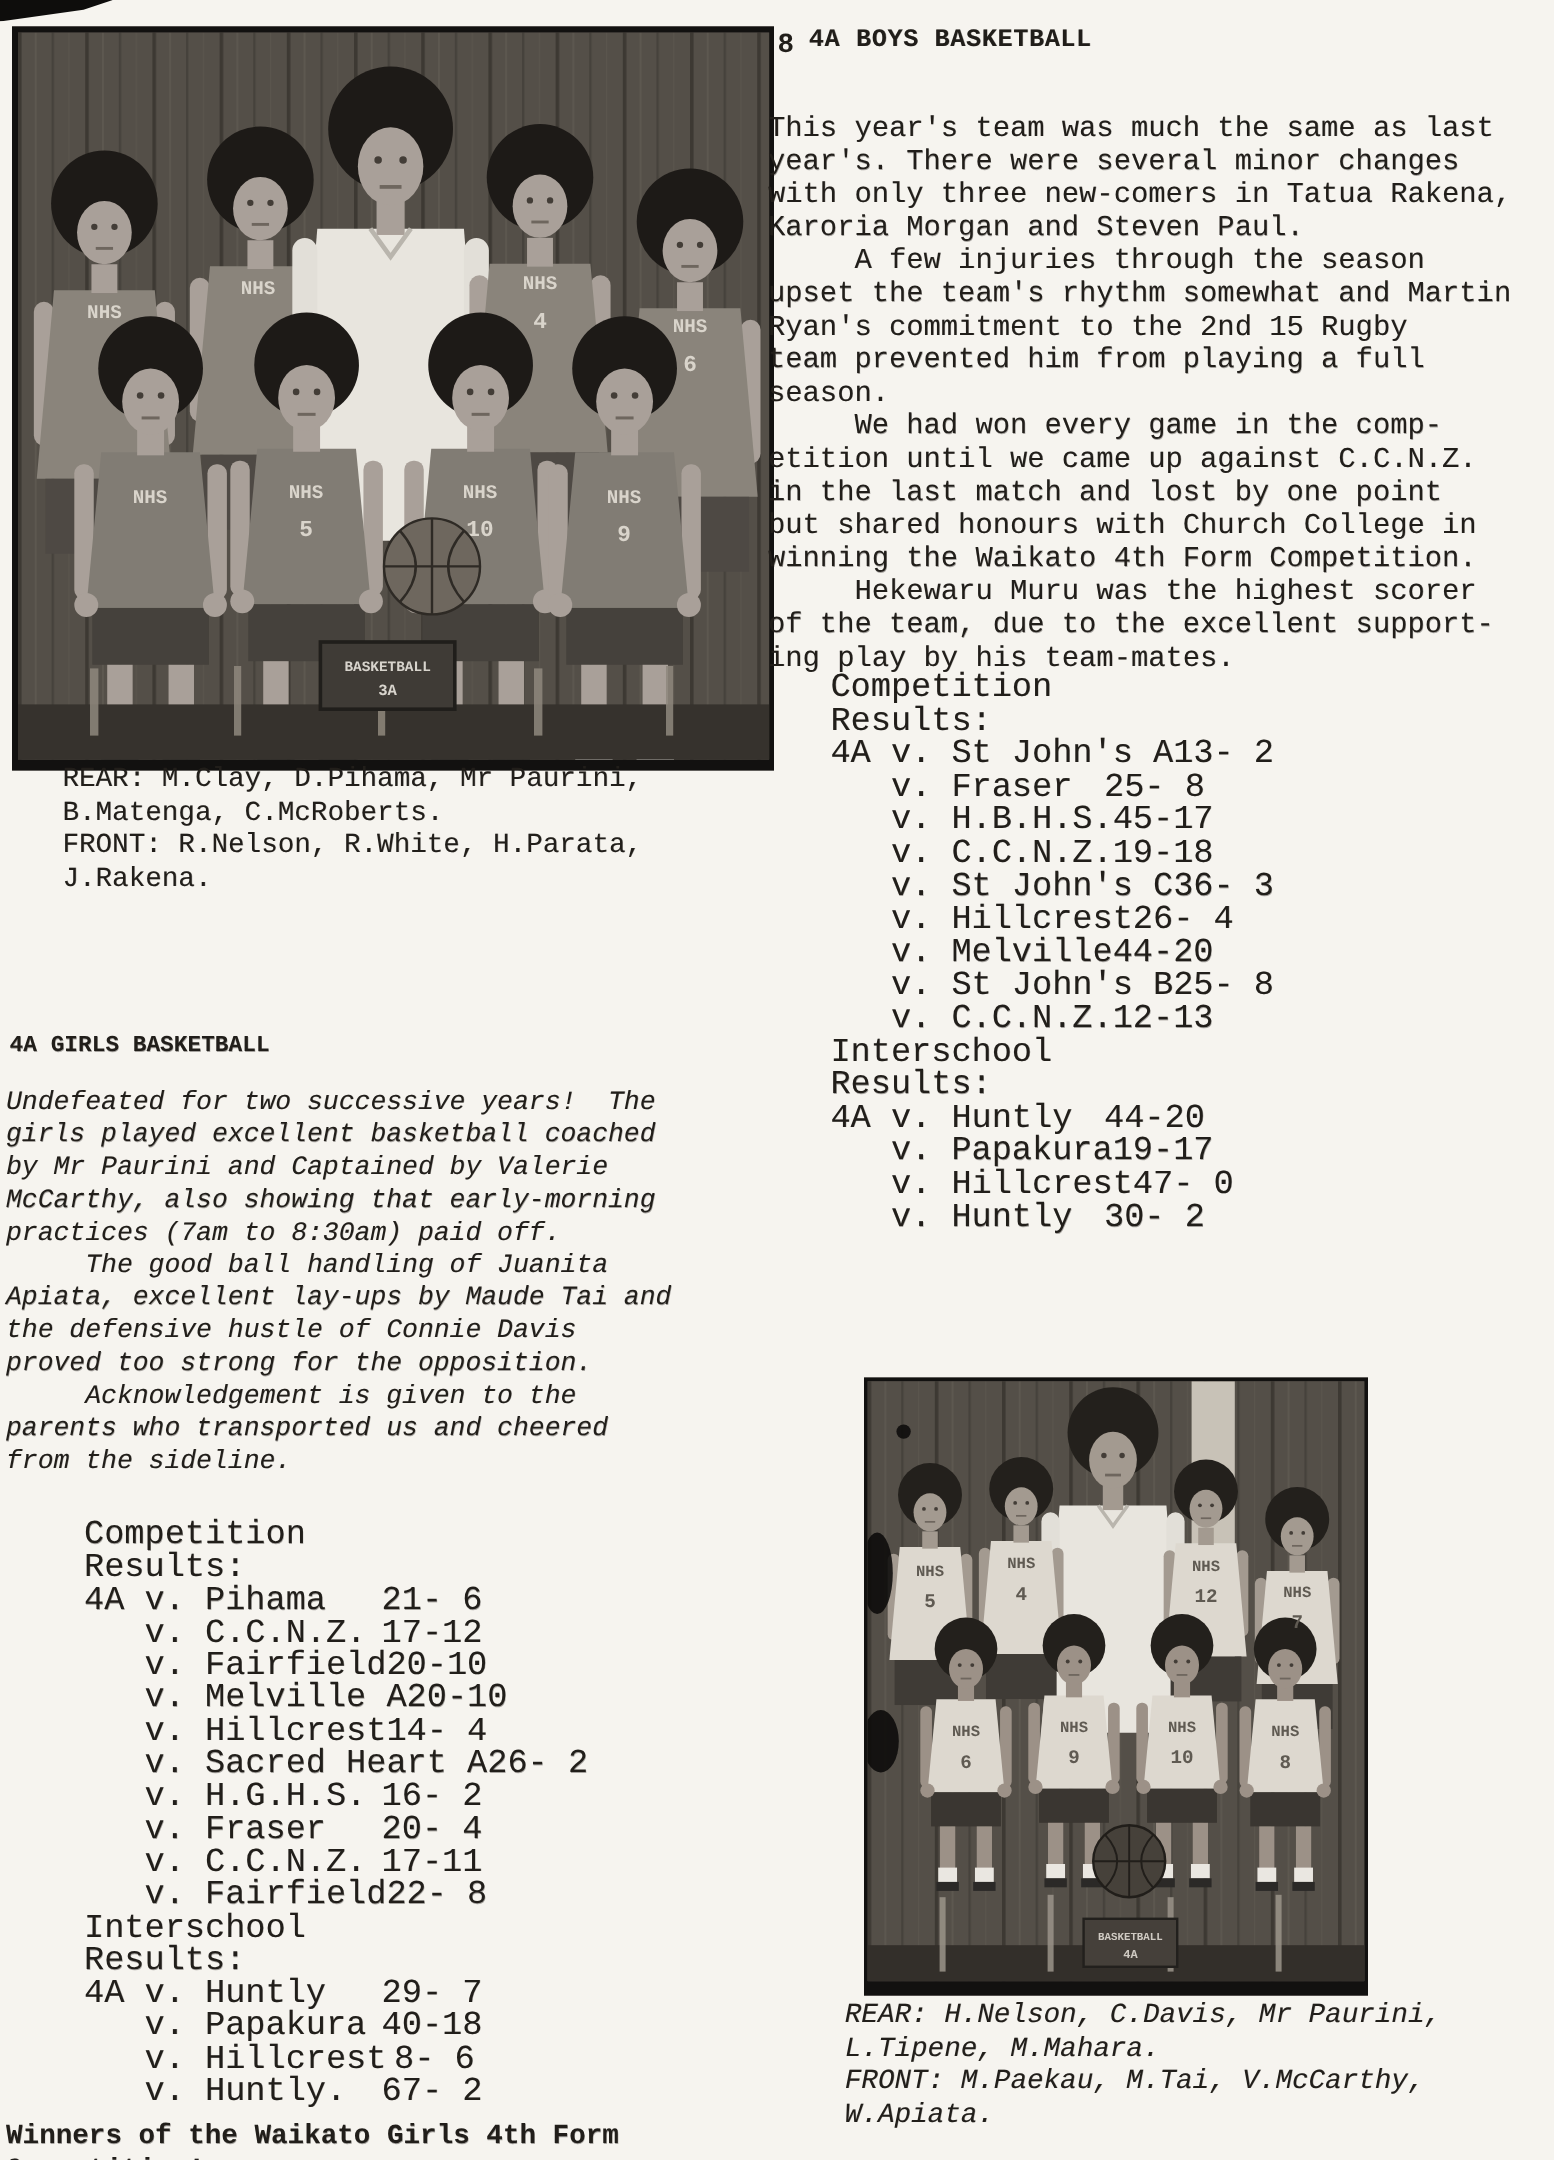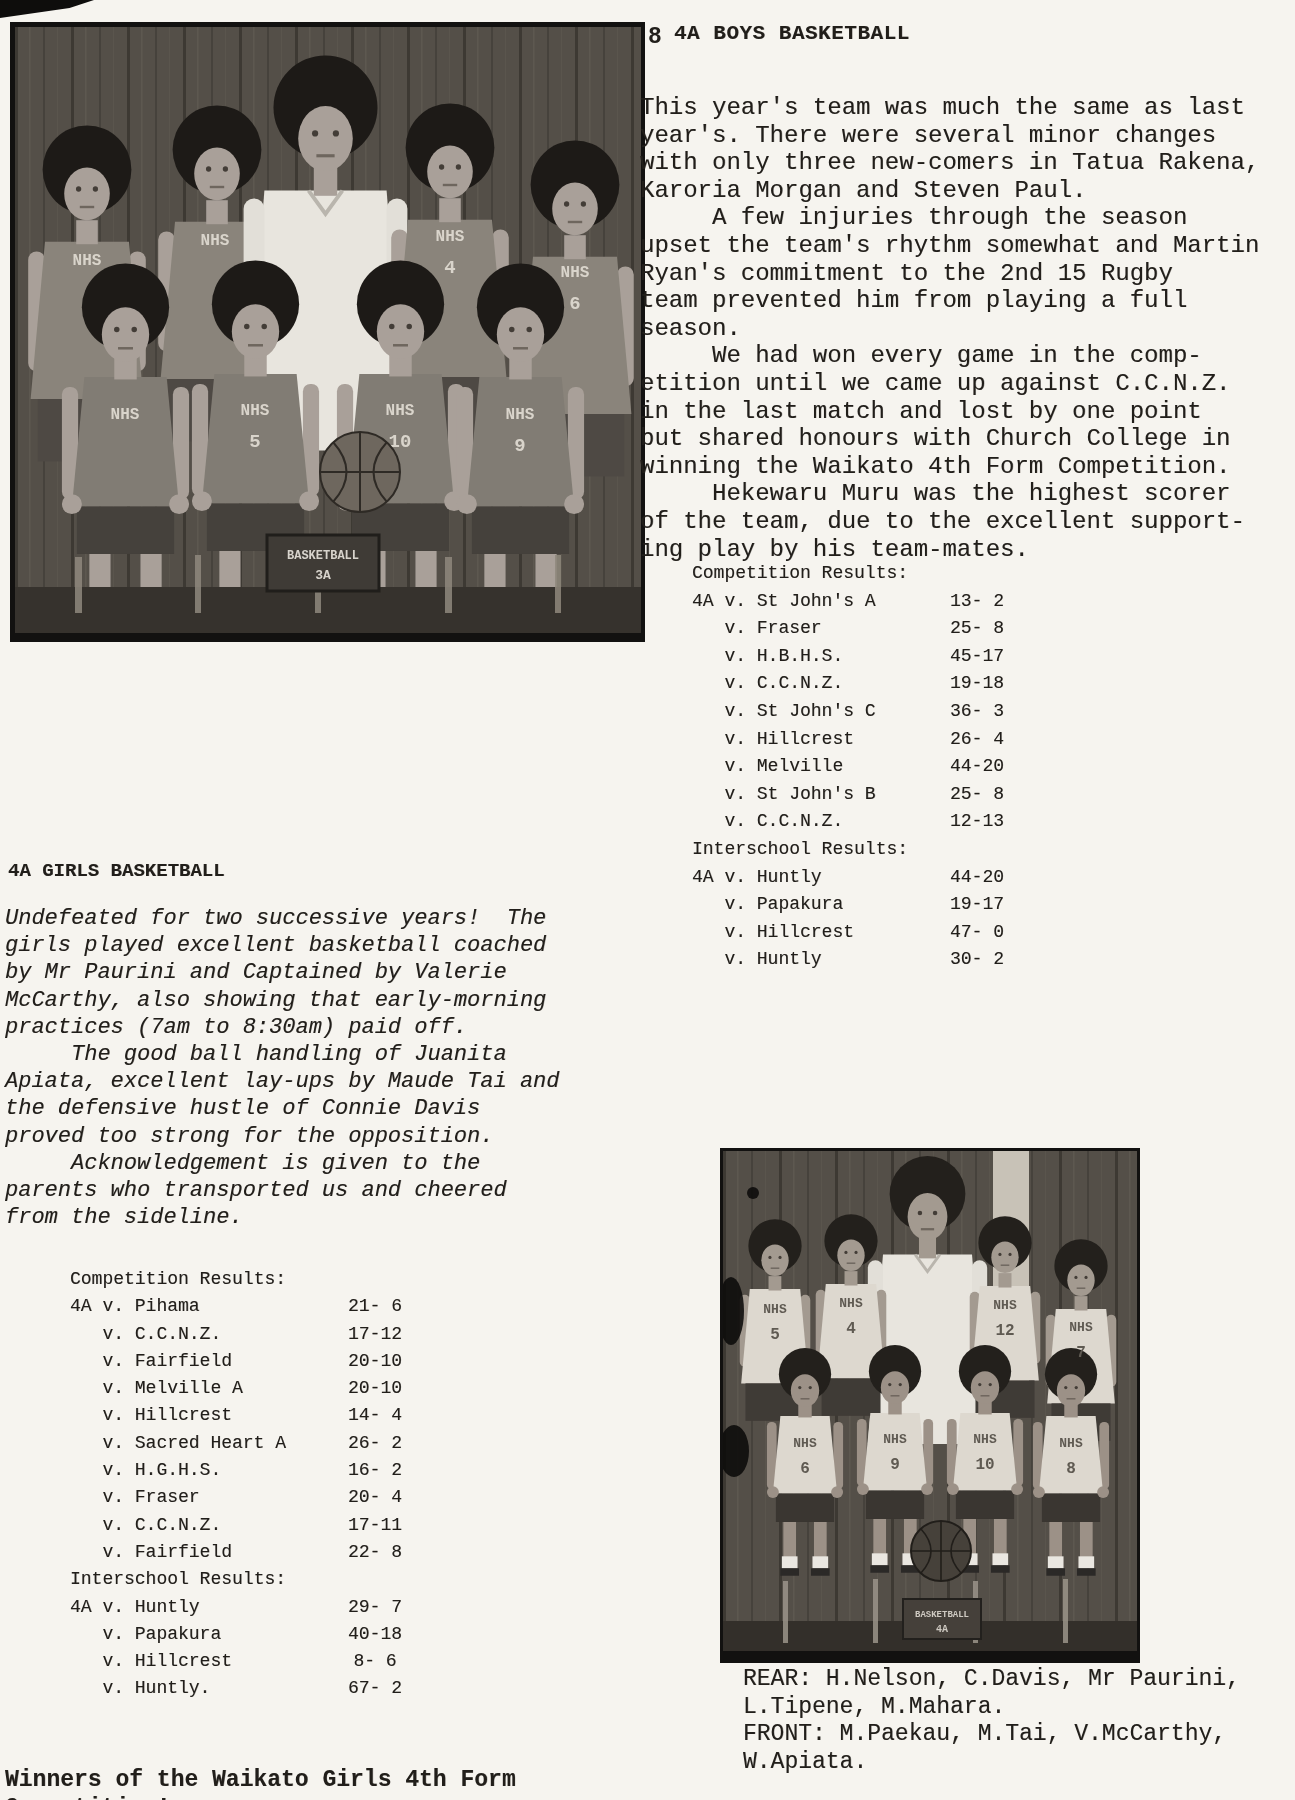--- a/index.html
+++ b/index.html
@@ -7,21 +7,21 @@
         font-family:"Liberation Mono","DejaVu Sans Mono",monospace;color:#211e1a;overflow:hidden}
   .abs{position:absolute}
   .pre{white-space:pre}
   .ink{text-shadow:0.4px 0.4px 0 rgba(33,30,26,0.38)}
   .h{font-weight:700}
   .photo{position:absolute;border-style:solid;border-color:#121110;background:#4c4741;box-sizing:content-box}
   .photo svg{display:block}
   .cap{font-size:23px;line-height:27.5px}
   .body-r{font-size:24px;line-height:27.6px}
   .body-l{font-size:22px;line-height:27.2px}
-  .res{font-size:18px}
+  .res{font-size:28px}
   .res .row{display:flex;justify-content:space-between}
   .res .t{white-space:pre}
   .res .t.ind{padding-left:3ch}
   .res .s{width:5ch;text-align:center;white-space:pre}
   .corner{position:absolute;left:0;top:0;width:94px;height:18px;background:#0e0d0c;
           clip-path:polygon(0 0,100% 0,74% 45%,0 100%)}
   .jt{font-family:"Liberation Mono",monospace;font-weight:700;text-anchor:middle}
   .para{margin:0}
 </style>
 </head>
@@ -129,20 +129,24 @@
         <rect x="540" y="528" width="6" height="58"></rect>
       </g>
       <g>
         <rect x="252" y="508" width="112" height="56" fill="#3f3b36" stroke="#201e1b" stroke-width="3"></rect>
         <text class="jt" x="308" y="532" font-size="12" fill="#d8d4cd">BASKETBALL</text>
         <text class="jt" x="308" y="552" font-size="13" fill="#d8d4cd">3A</text>
       </g>
     </svg>
   </div>
 
+  <div class="abs pre cap ink" style="left:52px;top:636px;">REAR: M.Clay, D.Pihama, Mr Paurini,
+B.Matenga, C.McRoberts.
+FRONT: R.Nelson, R.White, H.Parata,
+J.Rakena.</div>
 
   <div class="abs h" style="left:648px;top:24px;font-size:23px;">8</div>
   <div class="abs h ink" style="left:674px;top:22px;font-size:21px;letter-spacing:0.5px;">4A BOYS BASKETBALL</div>
 
   <div class="abs body-r ink" style="left:640px;top:94px;width:660px;">
     <p class="para pre">This year's team was much the same as last
 year's. There were several minor changes
 with only three new-comers in Tatua Rakena,
 Karoria Morgan and Steven Paul.</p>
     <p class="para pre">     A few injuries through the season
@@ -348,18 +352,18 @@
         <text class="jt" x="219" y="481" font-size="10" fill="#cfcac2">4A</text>
       </g>
       <g fill="#0c0b0a" opacity="0.88">
         <ellipse cx="8" cy="160" rx="13" ry="34"></ellipse>
         <ellipse cx="11" cy="300" rx="15" ry="26"></ellipse>
         <circle cx="30" cy="42" r="6"></circle>
       </g>
     </svg>
   </div>
 
-  <div class="abs pre cap ink" style="left:743px;top:1666px;">REAR: H.Nelson, C.Davis, Mr Paurini,
+  <div class="abs pre cap ink" style="left:704px;top:1666px;font-style:italic;">REAR: H.Nelson, C.Davis, Mr Paurini,
 L.Tipene, M.Mahara.
 FRONT: M.Paekau, M.Tai, V.McCarthy,
 W.Apiata.</div>
 
 </div>
 
 </body></html>

